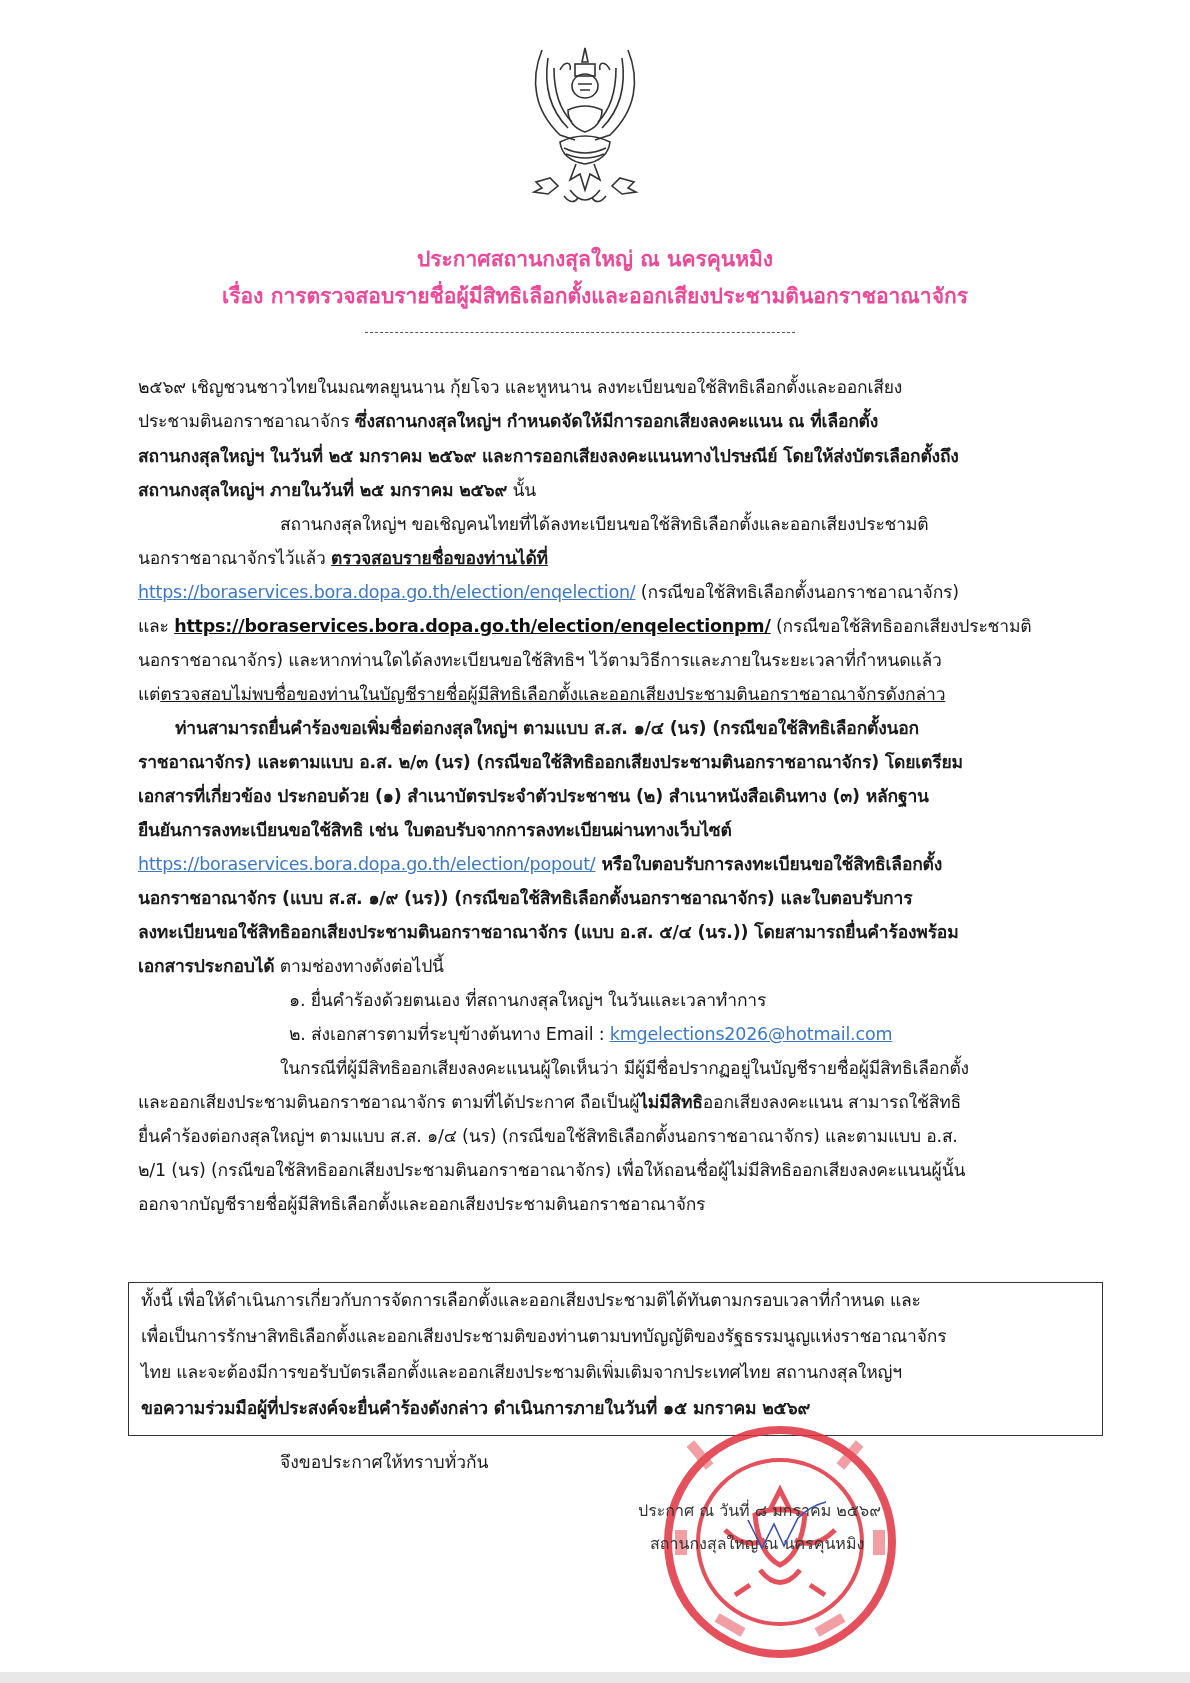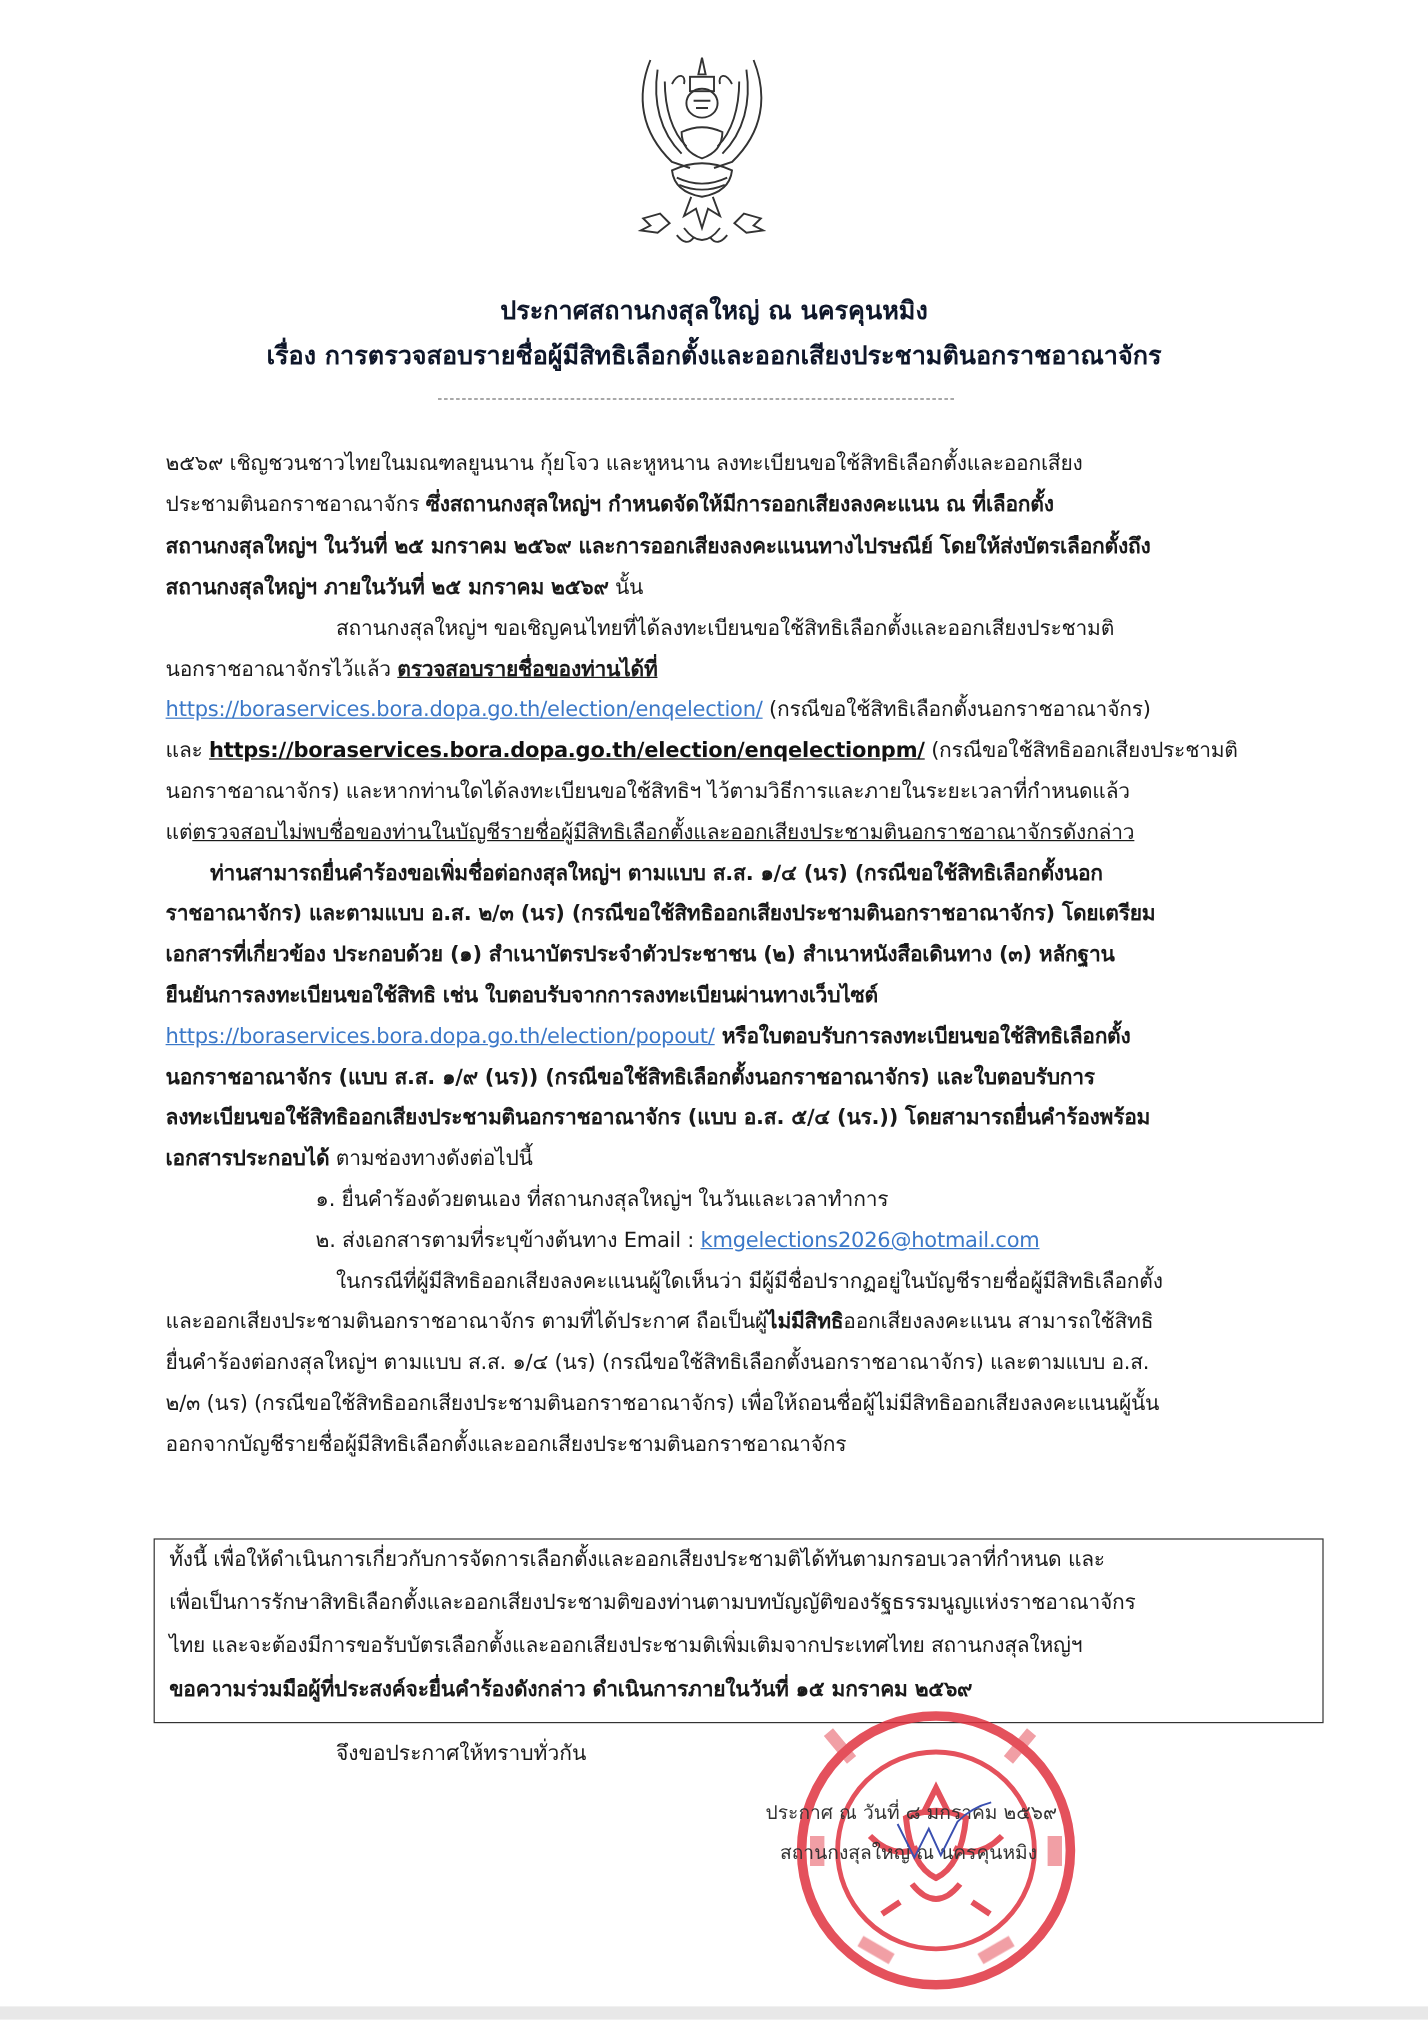--- a/index.html
+++ b/index.html
@@ -2,30 +2,30 @@
 <html><head>
 <meta charset="utf-8">
 <style>
   html, body { margin: 0; padding: 0; background: #ffffff; }
   body { width: 1190px; height: 1683px; position: relative; overflow: hidden;
          font-family: "DejaVu Sans", "Liberation Sans", sans-serif; color: #1a1a1a; }
   .page { position: absolute; left: 0; top: 0; width: 1190px; height: 1683px; }
 
   .garuda { position: absolute; left: 520px; top: 40px; width: 130px; height: 180px; }
   .title { position: absolute; left: 0; width: 1190px; text-align: center; font-weight: bold;
-           font-size: 21px; line-height: 30px; color: #0f172a; }
+           font-size: 21px; line-height: 30px; color: #ec4899; }
   .title.t1 { top: 244px; }
   .title.t2 { top: 281px; }
   .rule { position: absolute; left: 365px; top: 332px; width: 430px; height: 0;
           border-top: 1px dashed #555; }
 
   .line { position: absolute; left: 138px; width: 960px; font-size: 17.5px; line-height: 30px;
           white-space: nowrap; letter-spacing: -0.2px; }
   .indent { left: 280px; width: 820px; }
-  .item { left: 263px; width: 820px; }
+  .item { left: 289px; width: 820px; }
   b, .b { font-weight: bold; }
   .u { text-decoration: underline; }
   a, .link { color: #3b78c8; text-decoration: underline; }
   .link-dark { color: #111; text-decoration: underline; font-weight: bold; }
 
   .box { position: absolute; left: 128px; top: 1282px; width: 973px; height: 152px;
          border: 1.5px solid #333; }
   .box .line { left: 12px; width: 950px; }
 
   .closing { position: absolute; left: 280px; top: 1447px; font-size: 17.5px; line-height: 30px; }
@@ -110,21 +110,21 @@
   <div class="line item" style="top:985px;">๑. ยื่นคำร้องด้วยตนเอง ที่สถานกงสุลใหญ่ฯ ในวันและเวลาทำการ</div>
   <div class="line item" style="top:1019px;">
     <span>๒. ส่งเอกสารตามที่ระบุข้างต้นทาง Email : </span><a class="link">kmgelections2026@hotmail.com</a>
   </div>
 
   <div class="line indent" style="top:1053px;">ในกรณีที่ผู้มีสิทธิออกเสียงลงคะแนนผู้ใดเห็นว่า มีผู้มีชื่อปรากฏอยู่ในบัญชีรายชื่อผู้มีสิทธิเลือกตั้ง</div>
   <div class="line" style="top:1087px;">
     <span>และออกเสียงประชามตินอกราชอาณาจักร ตามที่ได้ประกาศ ถือเป็นผู้</span><b>ไม่มีสิทธิ</b><span>ออกเสียงลงคะแนน สามารถใช้สิทธิ</span>
   </div>
   <div class="line" style="top:1121px;">ยื่นคำร้องต่อกงสุลใหญ่ฯ ตามแบบ ส.ส. ๑/๔ (นร) (กรณีขอใช้สิทธิเลือกตั้งนอกราชอาณาจักร) และตามแบบ อ.ส.</div>
-  <div class="line" style="top:1155px;">๒/๓ (นร) (กรณีขอใช้สิทธิออกเสียงประชามตินอกราชอาณาจักร) เพื่อให้ถอนชื่อผู้ไม่มีสิทธิออกเสียงลงคะแนนผู้นั้น</div>
+  <div class="line" style="top:1155px;">๒/1 (นร) (กรณีขอใช้สิทธิออกเสียงประชามตินอกราชอาณาจักร) เพื่อให้ถอนชื่อผู้ไม่มีสิทธิออกเสียงลงคะแนนผู้นั้น</div>
   <div class="line" style="top:1189px;">ออกจากบัญชีรายชื่อผู้มีสิทธิเลือกตั้งและออกเสียงประชามตินอกราชอาณาจักร</div>
 
   <div class="box">
     <div class="line" style="top:2px;">ทั้งนี้ เพื่อให้ดำเนินการเกี่ยวกับการจัดการเลือกตั้งและออกเสียงประชามติได้ทันตามกรอบเวลาที่กำหนด และ</div>
     <div class="line" style="top:74px;">ไทย และจะต้องมีการขอรับบัตรเลือกตั้งและออกเสียงประชามติเพิ่มเติมจากประเทศไทย สถานกงสุลใหญ่ฯ</div>
     <div class="line" style="top:38px;">เพื่อเป็นการรักษาสิทธิเลือกตั้งและออกเสียงประชามติของท่านตามบทบัญญัติของรัฐธรรมนูญแห่งราชอาณาจักร</div>
     <div class="line b" style="top:110px;">ขอความร่วมมือผู้ที่ประสงค์จะยื่นคำร้องดังกล่าว ดำเนินการภายในวันที่ ๑๕ มกราคม ๒๕๖๙</div>
   </div>
 
   <div class="closing">จึงขอประกาศให้ทราบทั่วกัน</div>

